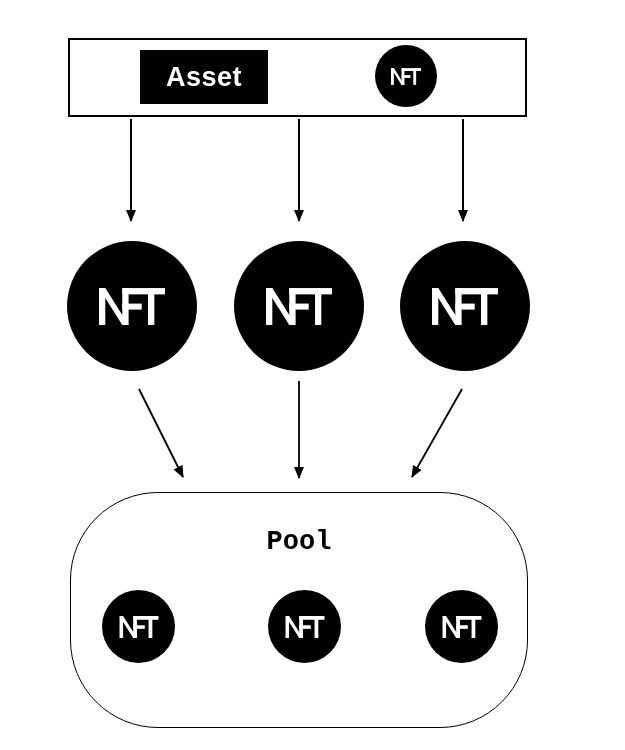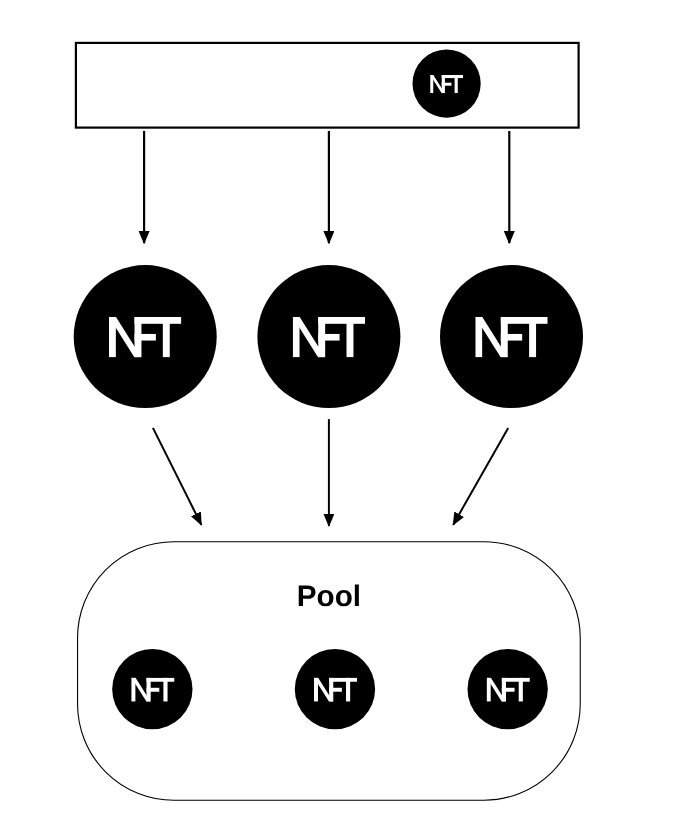--- a/index.html
+++ b/index.html
@@ -74,20 +74,21 @@
     z-index: 2;
   }
   .pool-label {
     position: absolute;
     left: 0; right: 0;
     top: 34px;
     text-align: center;
     font-size: 27px;
     font-weight: 700;
     color: #000000;
+    font-family: Liberation Mono, monospace;
   }
   .circle-pool-1 { left: 31px;  top: 97px; width: 73px; height: 73px; }
   .circle-pool-2 { left: 197px; top: 97px; width: 73px; height: 73px; }
   .circle-pool-3 { left: 354px; top: 97px; width: 73px; height: 73px; }
 
   .defs-holder { position: absolute; width: 0; height: 0; overflow: hidden; }
 </style>
 </head>
 <body>
 
@@ -132,20 +133,23 @@
     </g>
     <g>
       <line x1="299" y1="381" x2="299" y2="478" stroke="#000000" stroke-width="1.8" marker-end="url(#headSolid)"></line>
     </g>
     <g>
       <line x1="462" y1="389" x2="412" y2="477" stroke="#000000" stroke-width="1.8" marker-end="url(#headSolid)"></line>
     </g>
   </svg>
 
   <div class="mint-box">
+    <div class="asset-rect">
+      <span>Asset</span>
+    </div>
     <div class="nft-circle circle-minted" role="img" aria-label="NFT">
       <svg width="30" height="17" viewBox="0 0 68 38">
         <use href="#nftGlyph"></use>
       </svg>
     </div>
   </div>
 
   <div class="nft-circle circle-big-1" role="img" aria-label="NFT">
     <svg width="66" height="37" viewBox="0 0 68 38">
       <use href="#nftGlyph"></use>

